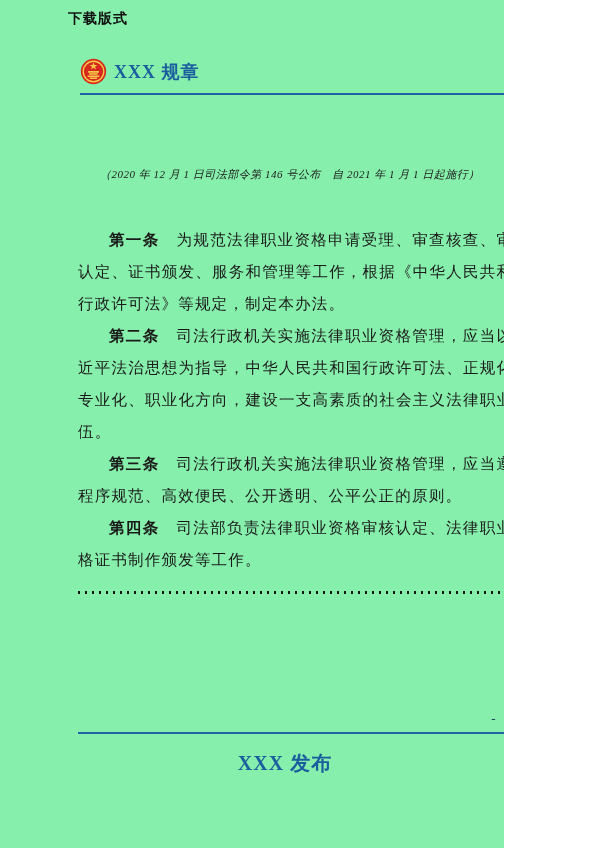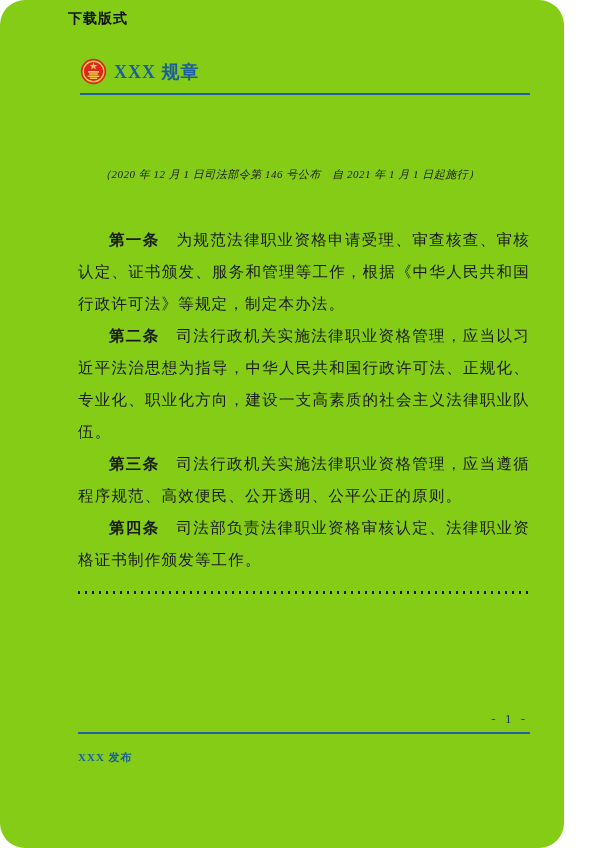--- a/index.html
+++ b/index.html
@@ -5,26 +5,25 @@
   :root{
     --accent:#1b5e9e;
     --rule:#2062a5;
     --pagenum:#1f3864;
     --ink:#1a1a1a;
   }
   *{box-sizing:border-box;}
   html,body{margin:0;padding:0;background:#fff;}
   .sheet{
     position:relative;
-    width:564px;height:848px;
-    background:#84cc16;
+    width:504px;height:848px;
+    background:#86efac;
     font-family:"Liberation Serif","DejaVu Serif",serif;
     color:var(--ink);
     overflow:hidden;
-    border-radius:25px;
   }
   .download-link{
     position:absolute;top:10px;left:68px;
     font-weight:bold;font-size:14px;color:#111;
     text-decoration:none;letter-spacing:1px;cursor:pointer;
   }
   .header{position:absolute;top:58px;left:80px;width:450px;}
   .header-row{display:flex;align-items:center;gap:7px;padding-bottom:8px;text-align:center;}
   .emblem{display:inline-block;width:27px;height:27px;}
   .emblem svg{width:27px;height:27px;display:block;}
@@ -59,22 +58,22 @@
     background-image:repeating-linear-gradient(to right,#161616 0 2px,transparent 2px 7px);
   }
   .footer{position:absolute;top:710px;left:78px;width:452px;}
   .page-number{
     text-align:right;font-size:13px;line-height:18px;
     color:var(--pagenum);letter-spacing:3px;padding-right:2px;
     font-family:"Liberation Serif","DejaVu Serif",serif;
   }
   .footer .rule{margin-top:4px;}
   .publisher{
-    margin-top:16px;text-align:left;padding-right:38px;
-    color:var(--accent);font-weight:bold;font-size:11px;letter-spacing:1px;
+    margin-top:16px;text-align:center;padding-right:38px;
+    color:var(--accent);font-weight:bold;font-size:20px;letter-spacing:1px;
   }
 </style>
 </head>
 <body>
 
 <div class="sheet">
 
   <a class="download-link">下载版式</a>
 
   <div class="header">

